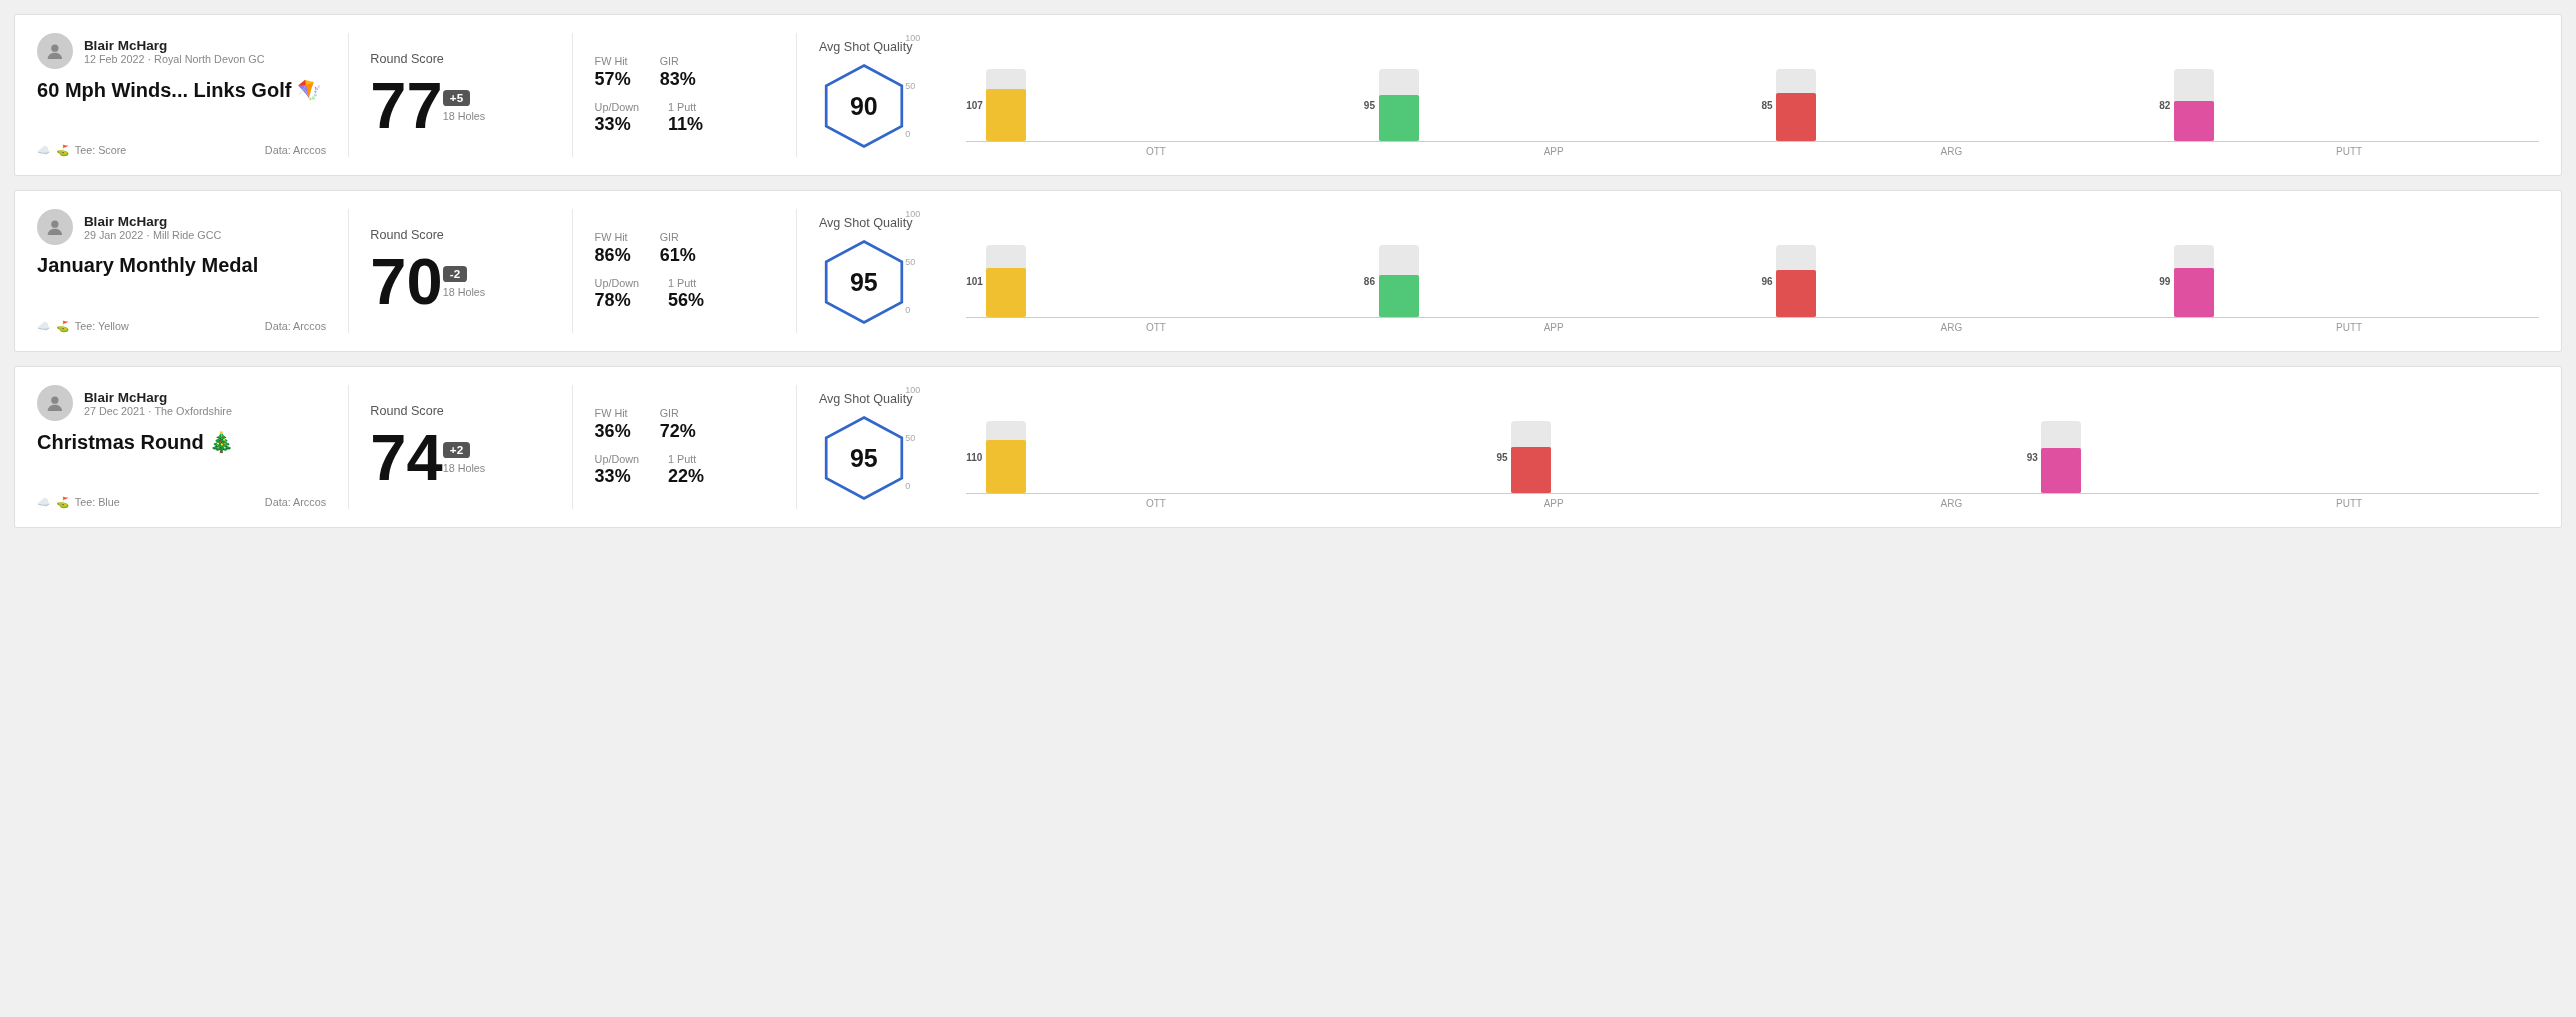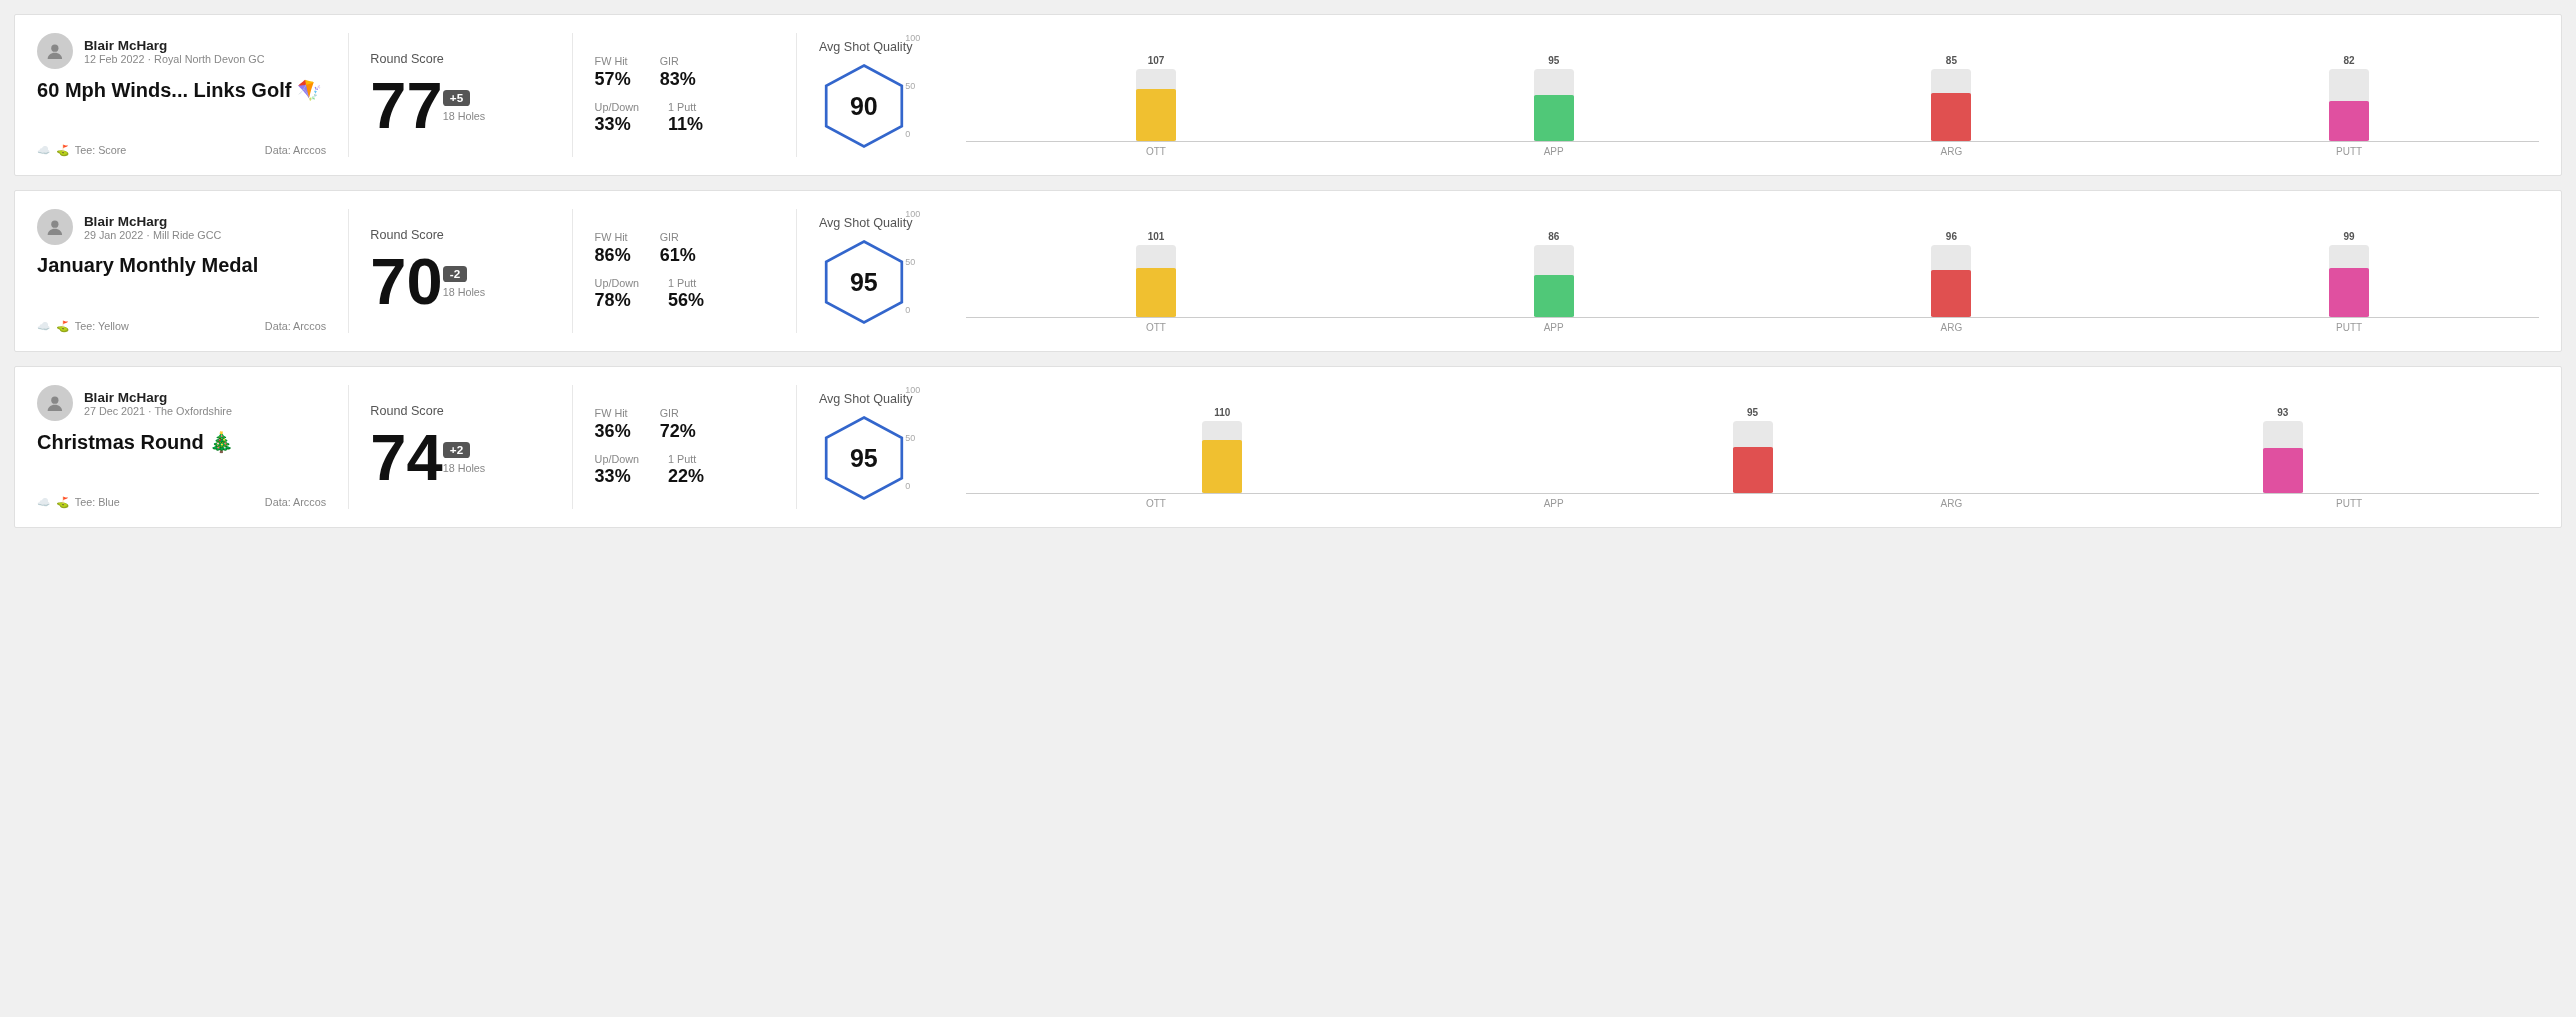--- a/index.html
+++ b/index.html
@@ -223,21 +223,21 @@
     .bar-chart {
       display: flex;
       align-items: flex-end;
       gap: 18px;
       height: 108px;
       position: relative;
     }
 
     .chart-col {
       display: flex;
-      flex-direction: column;
+      flex-direction: row;
       align-items: center;
       gap: 3.6px;
       flex: 1;
     }
 
     .bar-value {
       font-size: 10px;
       font-weight: 700;
       color: #555;
     }

